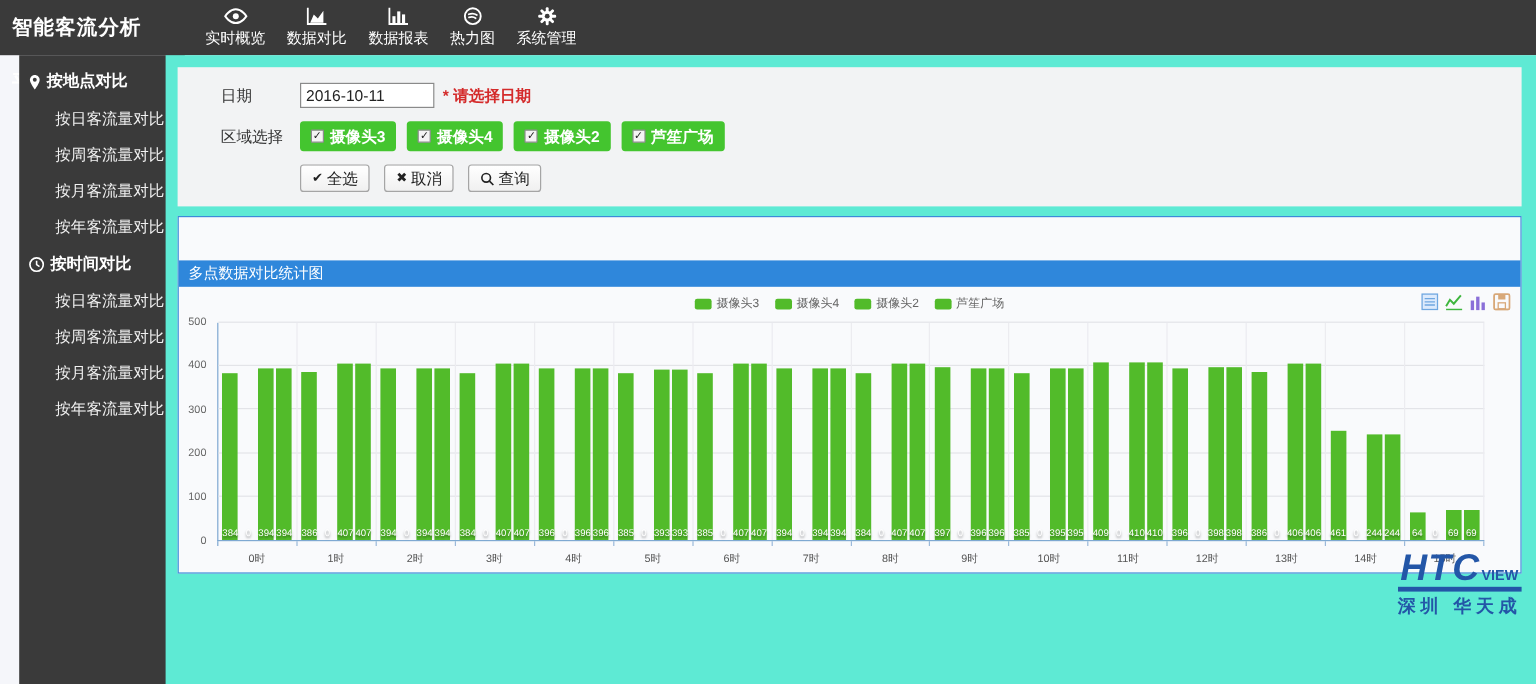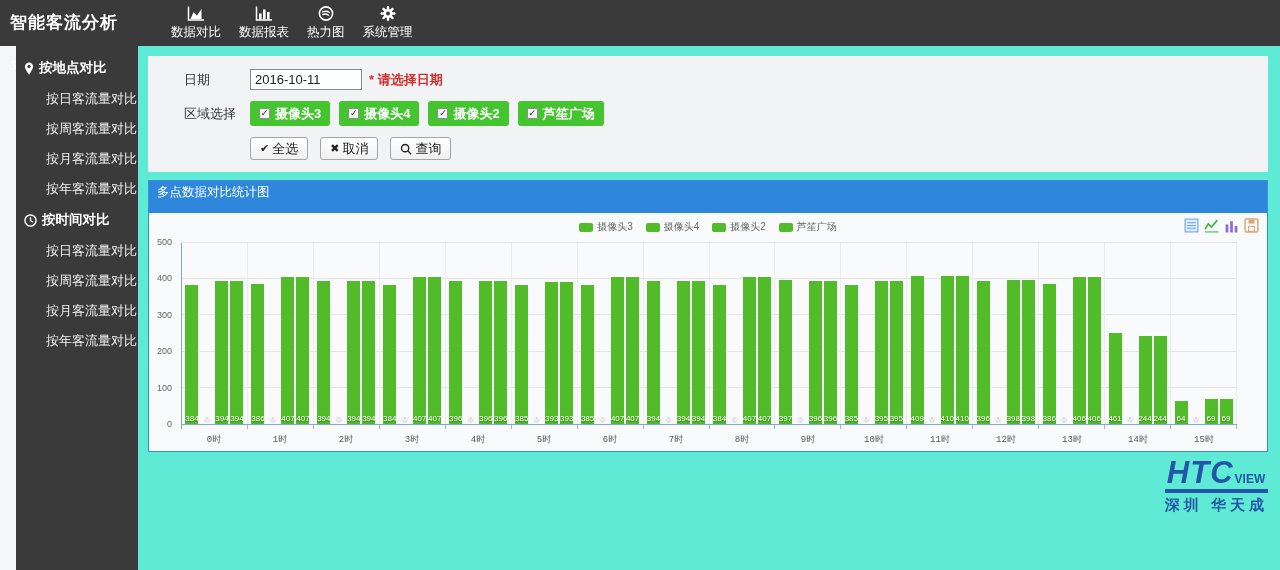--- a/index.html
+++ b/index.html
@@ -33,21 +33,21 @@
   .hint { color:#d42b2b; font-size:13px; font-weight:bold; margin-left:7px; }
   .region-btn { display:inline-flex; align-items:center; gap:5px; background:#44c52f; color:#fff; font-weight:bold; font-size:13px; height:25px; padding:0 9px; border:none; border-radius:3px; margin-right:9px; cursor:pointer; font-family:inherit; }
   .cb { width:11px; height:11px; background:#f4f4f4; border:1px solid #8d8d8d; display:inline-flex; align-items:center; justify-content:center; font-size:9px; line-height:9px; color:#222; border-radius:1px; }
   .actions { margin-left:66px; }
   .act { display:inline-flex; align-items:center; gap:3px; height:23px; padding:0 9px; background:linear-gradient(#ffffff,#f0f0f0); border:1px solid #a5a5a5; border-radius:3px; font-size:13px; color:#222; margin-right:12px; cursor:pointer; font-family:inherit; }
   .act .glyph { font-size:11px; }
   .act svg { height:12px; display:block; }
 
   
   .panel { border:1px solid #3c8bd9; background:#f9fafc; }
-  .panel-header { height:32px; line-height:22px; background:#2f87db; color:#fff; font-size:12.5px; padding:0 8px; }
+  .panel-header { height:22px; line-height:22px; background:#2f87db; color:#fff; font-size:12.5px; padding:0 8px;margin-top:36px; }
   .panel-body { position:relative; height:238px; }
 
   .legend { position:absolute; top:7px; left:0; right:0; display:flex; justify-content:center; gap:13px; z-index:3; }
   .legend-item { display:inline-flex; align-items:center; gap:4px; cursor:pointer; }
   .legend-swatch { width:14px; height:9px; border-radius:2px; }
   .legend-label { font-size:10px; color:#666; }
 
   .toolbox { position:absolute; top:5px; right:8px; display:flex; gap:5px; z-index:3; }
   .tool { cursor:pointer; }
   .tool svg { height:15px; width:15px; display:block; }
@@ -57,38 +57,47 @@
 
   .plot { position:absolute; left:32px; right:30px; top:30px; bottom:26px; border-left:1px solid #7fa9d2; border-bottom:1px solid #7fa9d2; display:flex; }
   .ygrid { position:absolute; left:0; right:0; border-top:1px solid #e3e4e8; z-index:0; }
   .group { flex:1; display:flex; align-items:flex-end; justify-content:center; gap:2px; border-right:1px solid #ececf0; position:relative; z-index:1; }
   .slot { width:13px; height:100%; position:relative; display:flex; align-items:flex-end; }
   .bar { width:100%; }
   .val { position:absolute; bottom:1px; left:50%; transform:translateX(-50%); font-size:8px; color:#fff; text-shadow:0 1px 2px rgba(0,0,0,.45); white-space:nowrap; z-index:2; }
 
   .xticks { position:absolute; left:32px; right:30px; bottom:22px; height:4px; display:flex; border-left:1px solid #7fa9d2; }
   .xtick-cell { flex:1; border-right:1px solid #9bb9da; }
-  .xlabels { position:absolute; left:32px; right:30px; bottom:5px; display:flex;font-family:Liberation Mono, monospace; }
+  .xlabels { position:absolute; left:32px; right:30px; bottom:5px; display:flex; }
   .xlabel { flex:1; text-align:center; font-size:9px; color:#555; }
 
   
   .logo { position:absolute; right:12px; top:412px; color:#2356a7; }
   .logo-row { display:flex; align-items:baseline; justify-content:flex-start; border-bottom:4px solid #2356a7; padding:0 2px 1px 2px; }
   .logo-main { font-size:31px; font-weight:bold; font-style:italic; letter-spacing:1px; line-height:30px; }
   .logo-sub { font-size:12px; font-weight:bold; margin-left:1px; }
   .logo-caption { text-align:center; font-size:15px; letter-spacing:4px; margin-top:3px; font-weight:bold; }
 </style>
 </head>
 <body>
 
 <div class="app">
 
   <header class="hdr">
     <div class="hdr-title">智能客流分析平台</div>
     <nav class="main-nav">
+        <div class="nav-item">
+          <span class="nav-icon">
+            <svg viewBox="0 0 22 14" width="21">
+              <path d="M11 1C5.5 1 1.8 7 1.8 7S5.5 13 11 13s9.2-6 9.2-6S16.5 1 11 1z" fill="none" stroke="#fff" stroke-width="1.8"></path>
+              <circle cx="11" cy="7" r="2.6" fill="#fff"></circle>
+            </svg>
+          </span>
+          <span class="nav-label">实时概览</span>
+        </div>
         <div class="nav-item">
           <span class="nav-icon">
             <svg viewBox="0 0 18 16" width="18">
               <path d="M1.5 1v13.5H17" stroke="#fff" stroke-width="1.5" fill="none"></path>
               <path d="M3.5 13.5l3-7 3.4 3.4 4.6-6.4v10z" fill="#fff"></path>
             </svg>
           </span>
           <span class="nav-label">数据对比</span>
         </div>
         <div class="nav-item">

